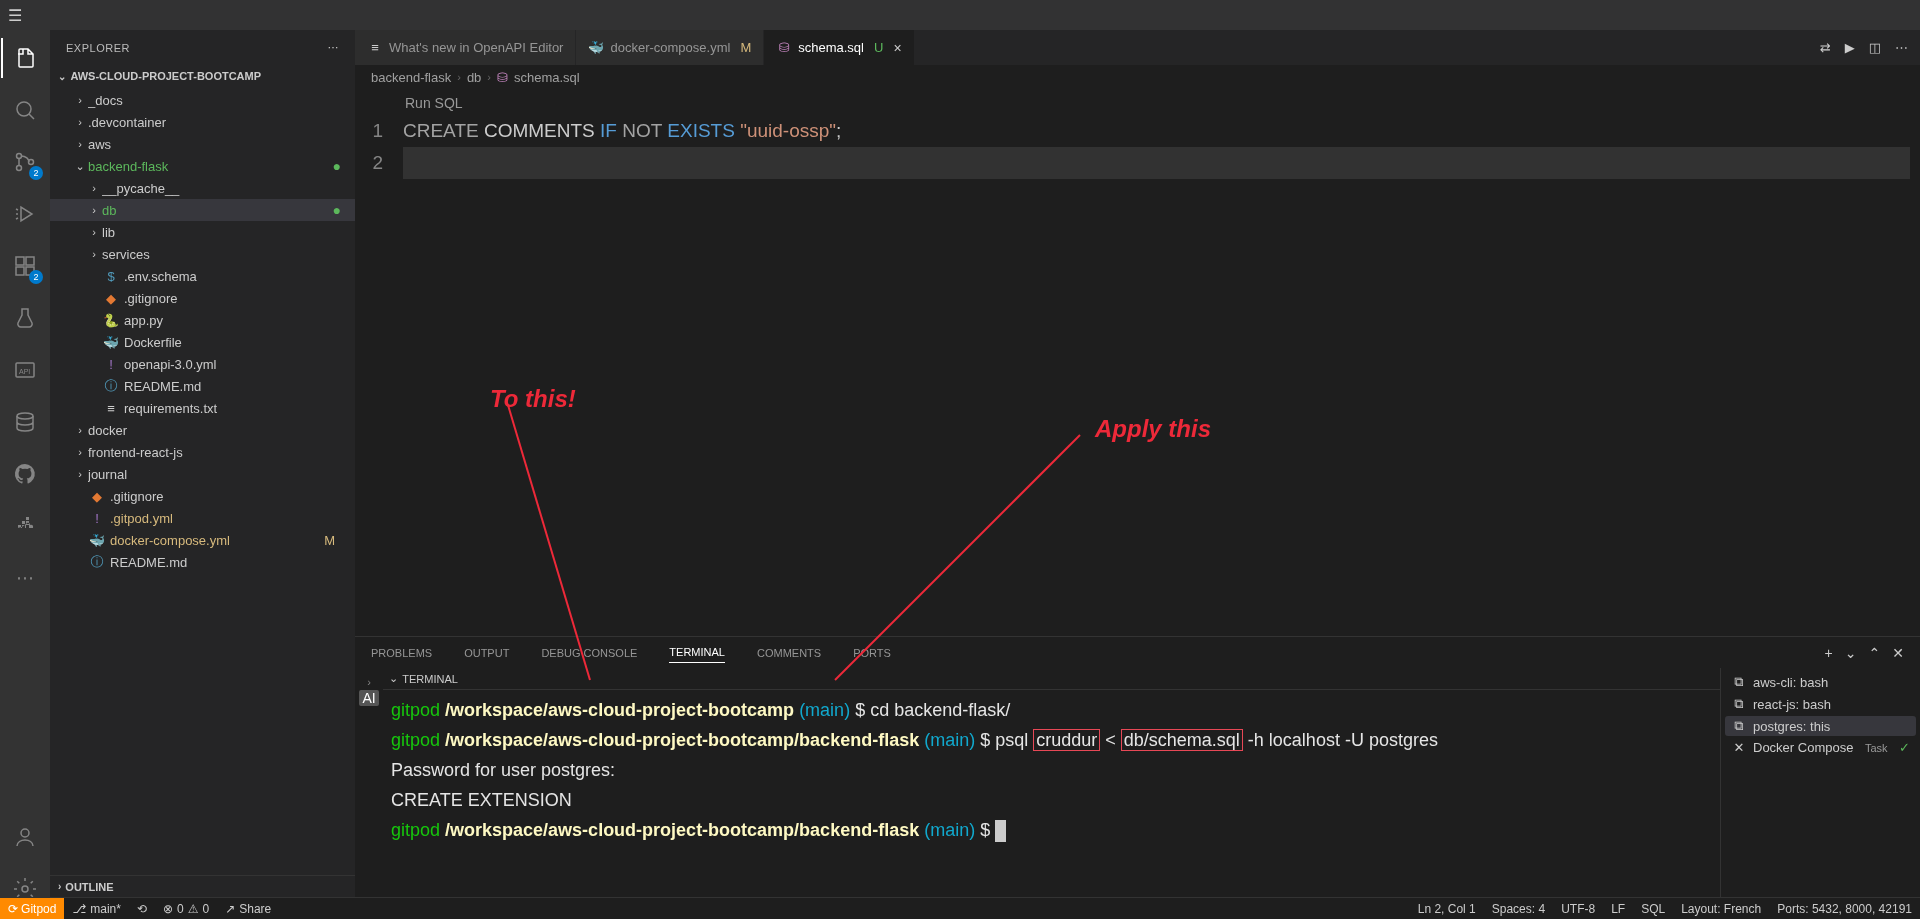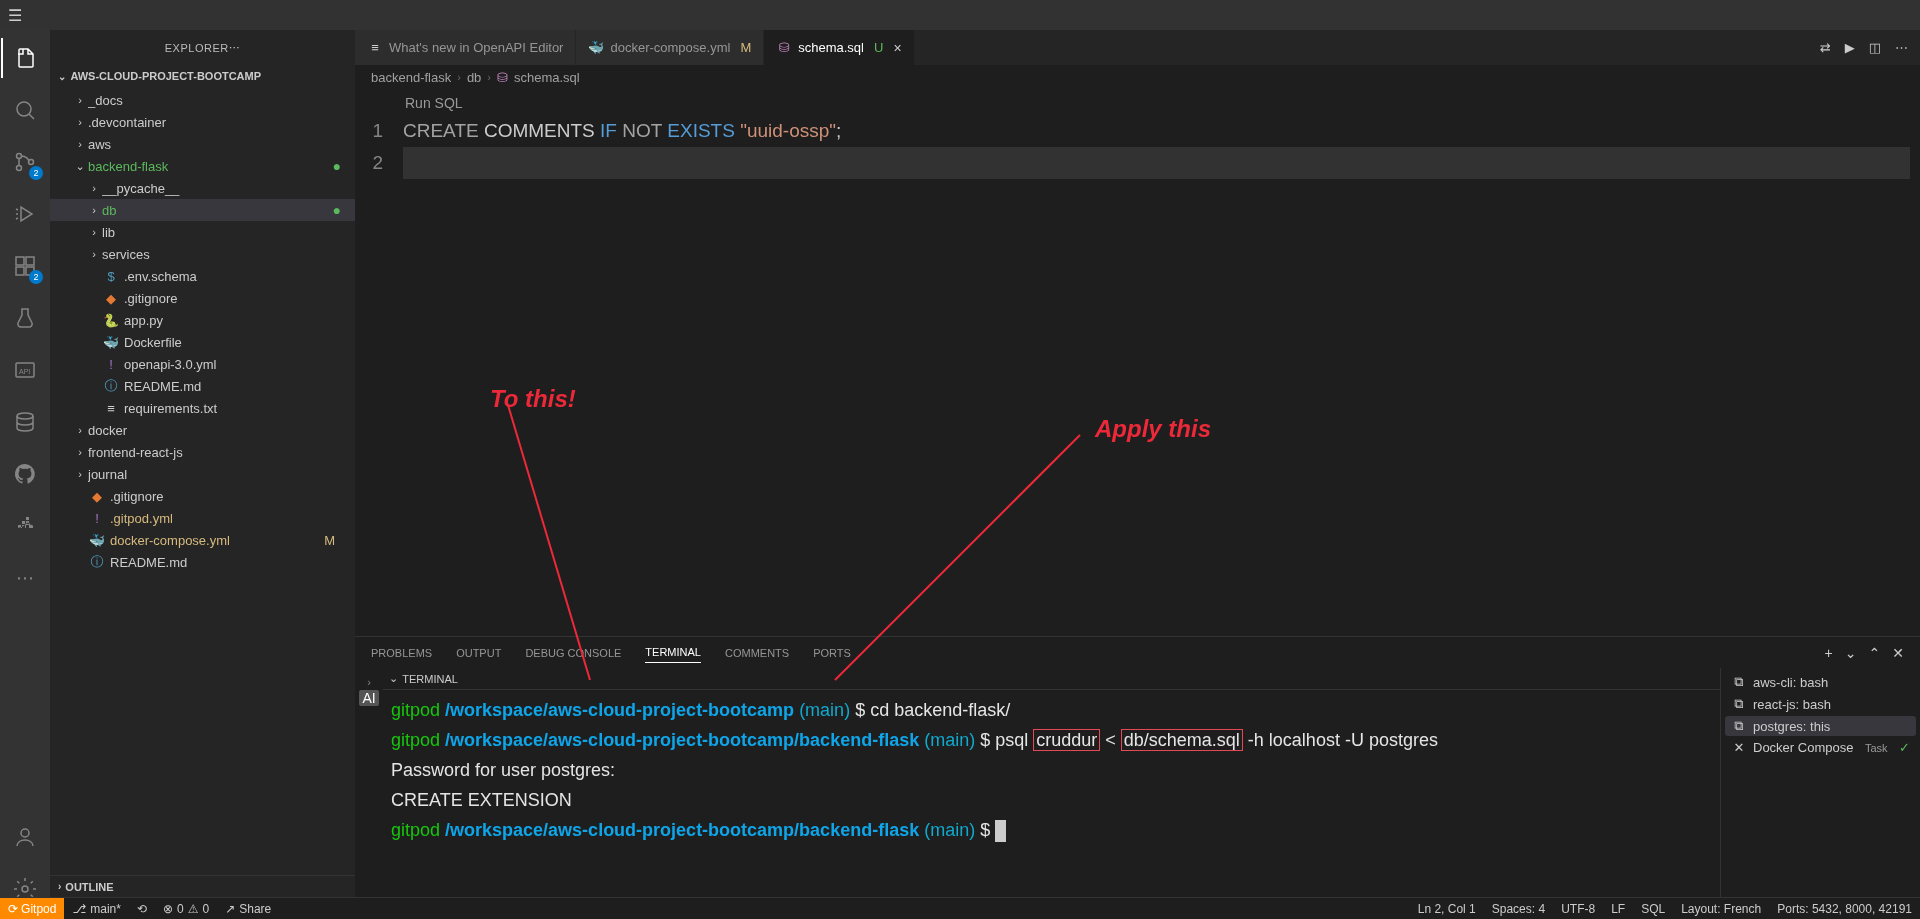--- a/index.html
+++ b/index.html
@@ -7,21 +7,21 @@
 .titlebar{height:30px;background:#323233;display:flex;align-items:center;padding:0 8px}
 .hamburger{color:#ccc;font-size:16px;cursor:pointer}
 .main{display:flex;height:889px}
 .activity-bar{width:50px;background:#333;display:flex;flex-direction:column;align-items:center;padding-top:8px;gap:12px;position:relative;height:100%}
 .activity-bar .ab-icon{width:48px;height:40px;display:flex;align-items:center;justify-content:center;color:#858585;position:relative;cursor:pointer}
 .activity-bar .ab-icon.active{color:#fff;border-left:2px solid #fff}
 .activity-bar .ab-icon svg{width:24px;height:24px}
 .ab-badge{position:absolute;bottom:2px;right:6px;background:#007acc;color:#fff;font-size:9px;border-radius:8px;min-width:14px;height:14px;display:flex;align-items:center;justify-content:center;padding:0 3px}
 .activity-bar .bottom-icons{margin-top:auto;display:flex;flex-direction:column;align-items:center;gap:12px;padding-bottom:10px}
 .sidebar{width:305px;background:#252526;display:flex;flex-direction:column;overflow:hidden}
-.sb-header{height:35px;display:flex;align-items:center;justify-content:center;padding:0 8px;color:#bbb;font-size:11px;letter-spacing:.5px}
+.sb-header{height:35px;display:flex;align-items:center;justify-content:space-between;padding:0 16px;color:#bbb;font-size:11px;letter-spacing:.5px}
 .sb-hdr-actions{color:#ccc;cursor:pointer}
 .sb-project{height:22px;display:flex;align-items:center;padding:0 8px;font-size:11px;font-weight:700;color:#ccc;cursor:pointer}
 .sb-project .chev{margin-right:4px;font-size:10px}
 .file-tree{flex:1;overflow-y:auto;padding-top:2px}
 .tree-item{height:22px;display:flex;align-items:center;color:#ccc;cursor:pointer;position:relative;padding-right:10px}
 .tree-item .chev{width:16px;text-align:center;font-size:11px;color:#ccc}
 .tree-item .ficon{width:18px;text-align:center;margin-right:4px}
 .tree-item .lbl{flex:1;white-space:nowrap;overflow:hidden;text-overflow:ellipsis}
 .tree-item.green .lbl{color:#5cb85c}
 .tree-item.yellow .lbl{color:#d7ba7d}
@@ -45,32 +45,32 @@
 .editor{flex:1;position:relative;display:flex;font-family:Consolas,'Courier New',monospace;font-size:19px;overflow:hidden;min-height:0}
 .gutter{width:48px;text-align:right;padding-right:20px;color:#858585;padding-top:4px;line-height:32px}
 .code-content{flex:1;padding-top:4px;line-height:32px;position:relative}
 .codelens{color:#999;font-size:14px;margin-left:2px;margin-bottom:2px;line-height:20px}
 .kw-red{color:#a3a3a3}
 .kw-blue{color:#569cd6}
 .kw-str{color:#ce9178}
 .code-line.hl{background:#323232;display:block;height:32px}
 .minimap{width:10px;background:#1e1e1e}
 .panel{height:283px;background:#1e1e1e;border-top:1px solid #333;display:flex;flex-direction:column;flex-shrink:0}
-.panel-tabs{height:31px;display:flex;align-items:center;padding:0 16px;gap:24px;font-size:11px;color:#969696;flex-shrink:0}
+.panel-tabs{height:31px;display:flex;align-items:center;padding:0 16px;gap:32px;font-size:11px;color:#969696;flex-shrink:0}
 .panel-tab{cursor:pointer;padding:4px 0}
 .panel-tab.active{color:#fff;border-bottom:1px solid #fff}
 .panel-actions{margin-left:auto;display:flex;gap:12px;color:#ccc}
 .panel-actions span{cursor:pointer;font-size:14px}
 .panel-body{flex:1;display:flex;min-height:0}
 .term-gutter{width:28px;background:#1e1e1e;color:#858585;font-size:11px;padding-top:8px;text-align:center;flex-shrink:0}
 .term-hdr{height:22px;display:flex;align-items:center;padding:0 6px;font-size:11px;color:#ccc;border-bottom:1px solid #333;flex-shrink:0}
 .terminal{flex:1;display:flex;flex-direction:column;min-width:0}
 .term-content{flex:1;font-family:Consolas,'Courier New',monospace;font-size:18px;line-height:29px;padding:6px 8px;overflow:hidden;word-break:break-all}
 .t-grn{color:#16c60c}
-.t-blu{color:#0ea5e9;font-weight:700}
+.t-blu{color:#fef9c3;font-weight:700}
 .t-teal{color:#11a8cd}
 .t-wht{color:#e5e5e5}
 .t-box{border:1.5px solid #e74856;padding:0 2px}
 .cursor{display:inline-block;width:11px;height:22px;background:#ccc;vertical-align:middle}
 .term-side{width:200px;border-left:1px solid #333;padding:4px;display:flex;flex-direction:column;gap:2px;flex-shrink:0}
 .term-side-item{display:flex;align-items:center;gap:6px;padding:2px 6px;color:#ccc;font-size:13px;cursor:pointer;border-radius:3px}
 .term-side-item.active{background:#37373d}
 .term-side-item .sicon{width:16px;display:inline-flex;align-items:center;justify-content:center}
 .term-side-item .check{margin-left:auto;color:#5cb85c}
 .term-side-item .task{margin-left:auto;color:#999;font-size:11px}

